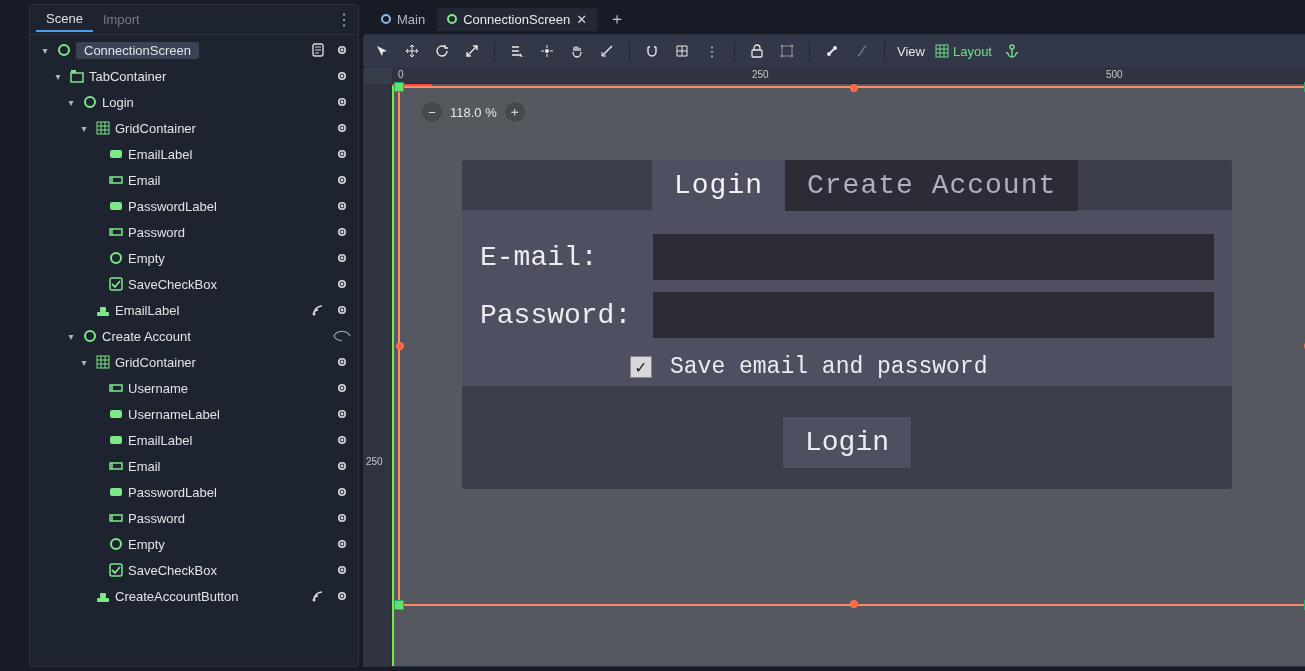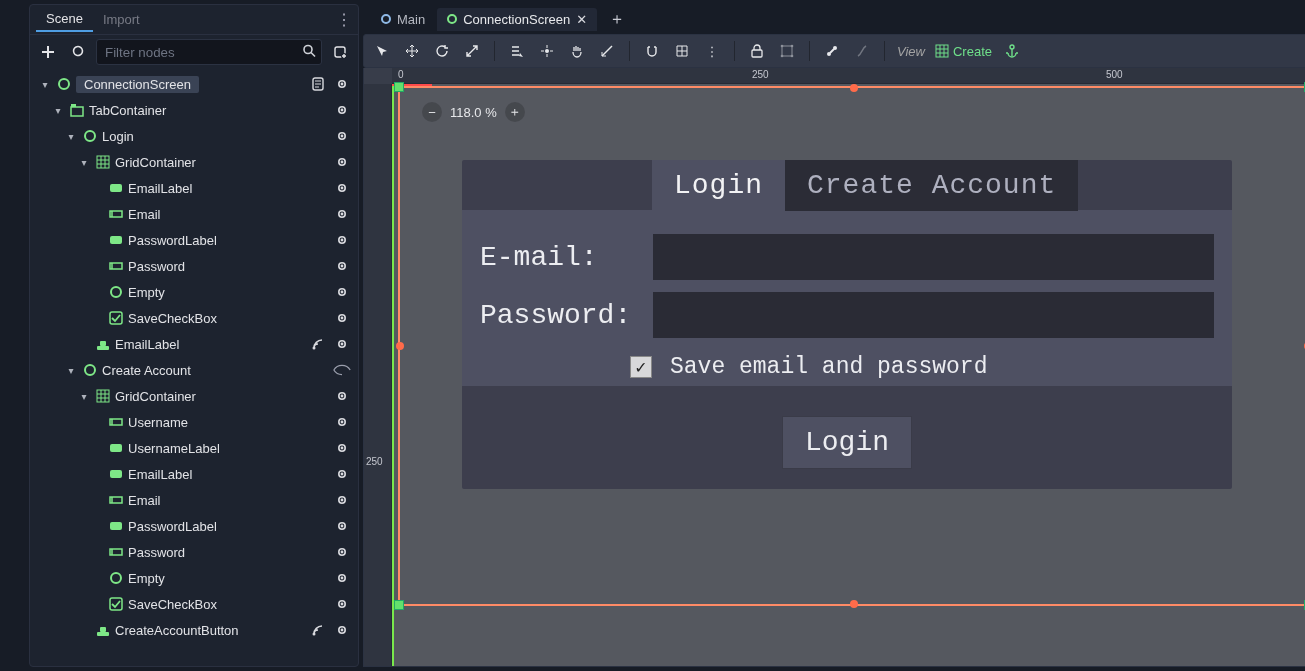--- a/index.html
+++ b/index.html
@@ -133,21 +133,21 @@
   .viewport-toolbar {
     display: flex; align-items: center; gap: 10px;
     height: 34px;
     background: #323847;
     border: 1px solid #2b3242;
     border-radius: 3px;
     padding: 0 8px;
   }
   .vt-icon { width:20px; height:20px; display:flex; align-items:center; justify-content:center; color:#d8dadf; cursor:pointer; }
   .vt-sep { width:1px; height:20px; background:#22262f; margin:0 2px; }
-  .vt-text { color:#a3a3a3; cursor:pointer;font-style:italic; }
+  .vt-text { color:#e5e5e5; cursor:pointer; }
   .vt-layout { display:flex; align-items:center; gap:4px; color:#6fe08a; cursor:pointer; }
 
   .viewport {
     position: relative;
     flex: 1;
     background: #383d4a;
     border: 1px solid #2b3242;
     border-top: none;
     overflow: hidden;
   }
@@ -226,46 +226,20 @@
 </head>
 <body>
 
 <div class="root">
 
   <div class="left-panel">
     <div class="panel-tabs">
       <div class="panel-tab active">Scene</div>
       <div class="panel-tab">Import</div>
       <div class="vdots">⋮</div>
-    </div>
-    <div class="toolbar-row">
-      <div class="icon-btn">
-          <svg width="14" height="14" viewBox="0 0 14 14">
-            <path d="M7 1v12M1 7h12" stroke="#e3e4e8" stroke-width="2"></path>
-          </svg>
-        </div>
-      <div class="icon-btn">
-          <svg width="14" height="14" viewBox="0 0 14 14">
-            <path d="M5 2a4 4 0 1 0 4 8 4 4 0 1 0-4-8" fill="none" stroke="#e3e4e8" stroke-width="1.6"></path>
-          </svg>
-        </div>
-      <div class="search-wrap">
-        <input class="search-input" placeholder="Filter nodes" style="">
-        <span class="search-icon"><svg width="14" height="14" viewBox="0 0 14 14">
-              <circle cx="6" cy="6" r="4" fill="none" stroke="#cfd1d7" stroke-width="1.6"></circle>
-              <path d="M9 9l4 4" stroke="#cfd1d7" stroke-width="1.6"></path>
-            </svg></span>
-      </div>
-      <div class="icon-btn">
-          <svg width="14" height="14" viewBox="0 0 14 14">
-            <rect x="2" y="2" width="10" height="10" rx="2" fill="none" stroke="#e3e4e8" stroke-width="1.4"></rect>
-            <circle cx="11" cy="11" r="3" fill="#1d232f"></circle>
-            <path d="M11 9v4M9 11h4" stroke="#e3e4e8" stroke-width="1.4"></path>
-          </svg>
-        </div>
     </div>
     <div class="tree" id="tree">
         <div class="tree-row selected" style="padding-left: 8px;">
           <span class="expander">▾</span>
           <span class="node-icon">
             <svg width="14" height="14" viewBox="0 0 14 14">
               <circle cx="7" cy="7" r="5" fill="none" stroke="#7ee787" stroke-width="2"></circle>
             </svg>
           </span>
           <span class="node-label">ConnectionScreen</span>
@@ -769,21 +743,21 @@
             <path d="M3 12c2-1 3-3 4-5s2-4 4-5" stroke="#e8e9ec" fill="none" stroke-width="1.6"></path>
           </svg>
         </div>
       <div class="vt-sep"></div>
       <div class="vt-text">View</div>
       <div class="vt-layout">
         <svg width="14" height="14" viewBox="0 0 14 14">
             <rect x="1" y="1" width="12" height="12" fill="none" stroke="#6fe08a"></rect>
             <path d="M1 5h12M1 9h12M5 1v12M9 1v12" stroke="#6fe08a"></path>
           </svg>
-        <span>Create</span>
+        <span>Layout</span>
       </div>
       <div class="vt-icon" style="color:#6fe08a">
           <svg width="14" height="14" viewBox="0 0 14 14">
             <circle cx="7" cy="3" r="2" fill="none" stroke="#6fe08a" stroke-width="1.4"></circle>
             <path d="M7 5v7M3 9a4 4 0 0 0 8 0M3 9H1M11 9h2" stroke="#6fe08a" fill="none" stroke-width="1.4"></path>
           </svg>
         </div>
     </div>
 
     <div class="viewport">

